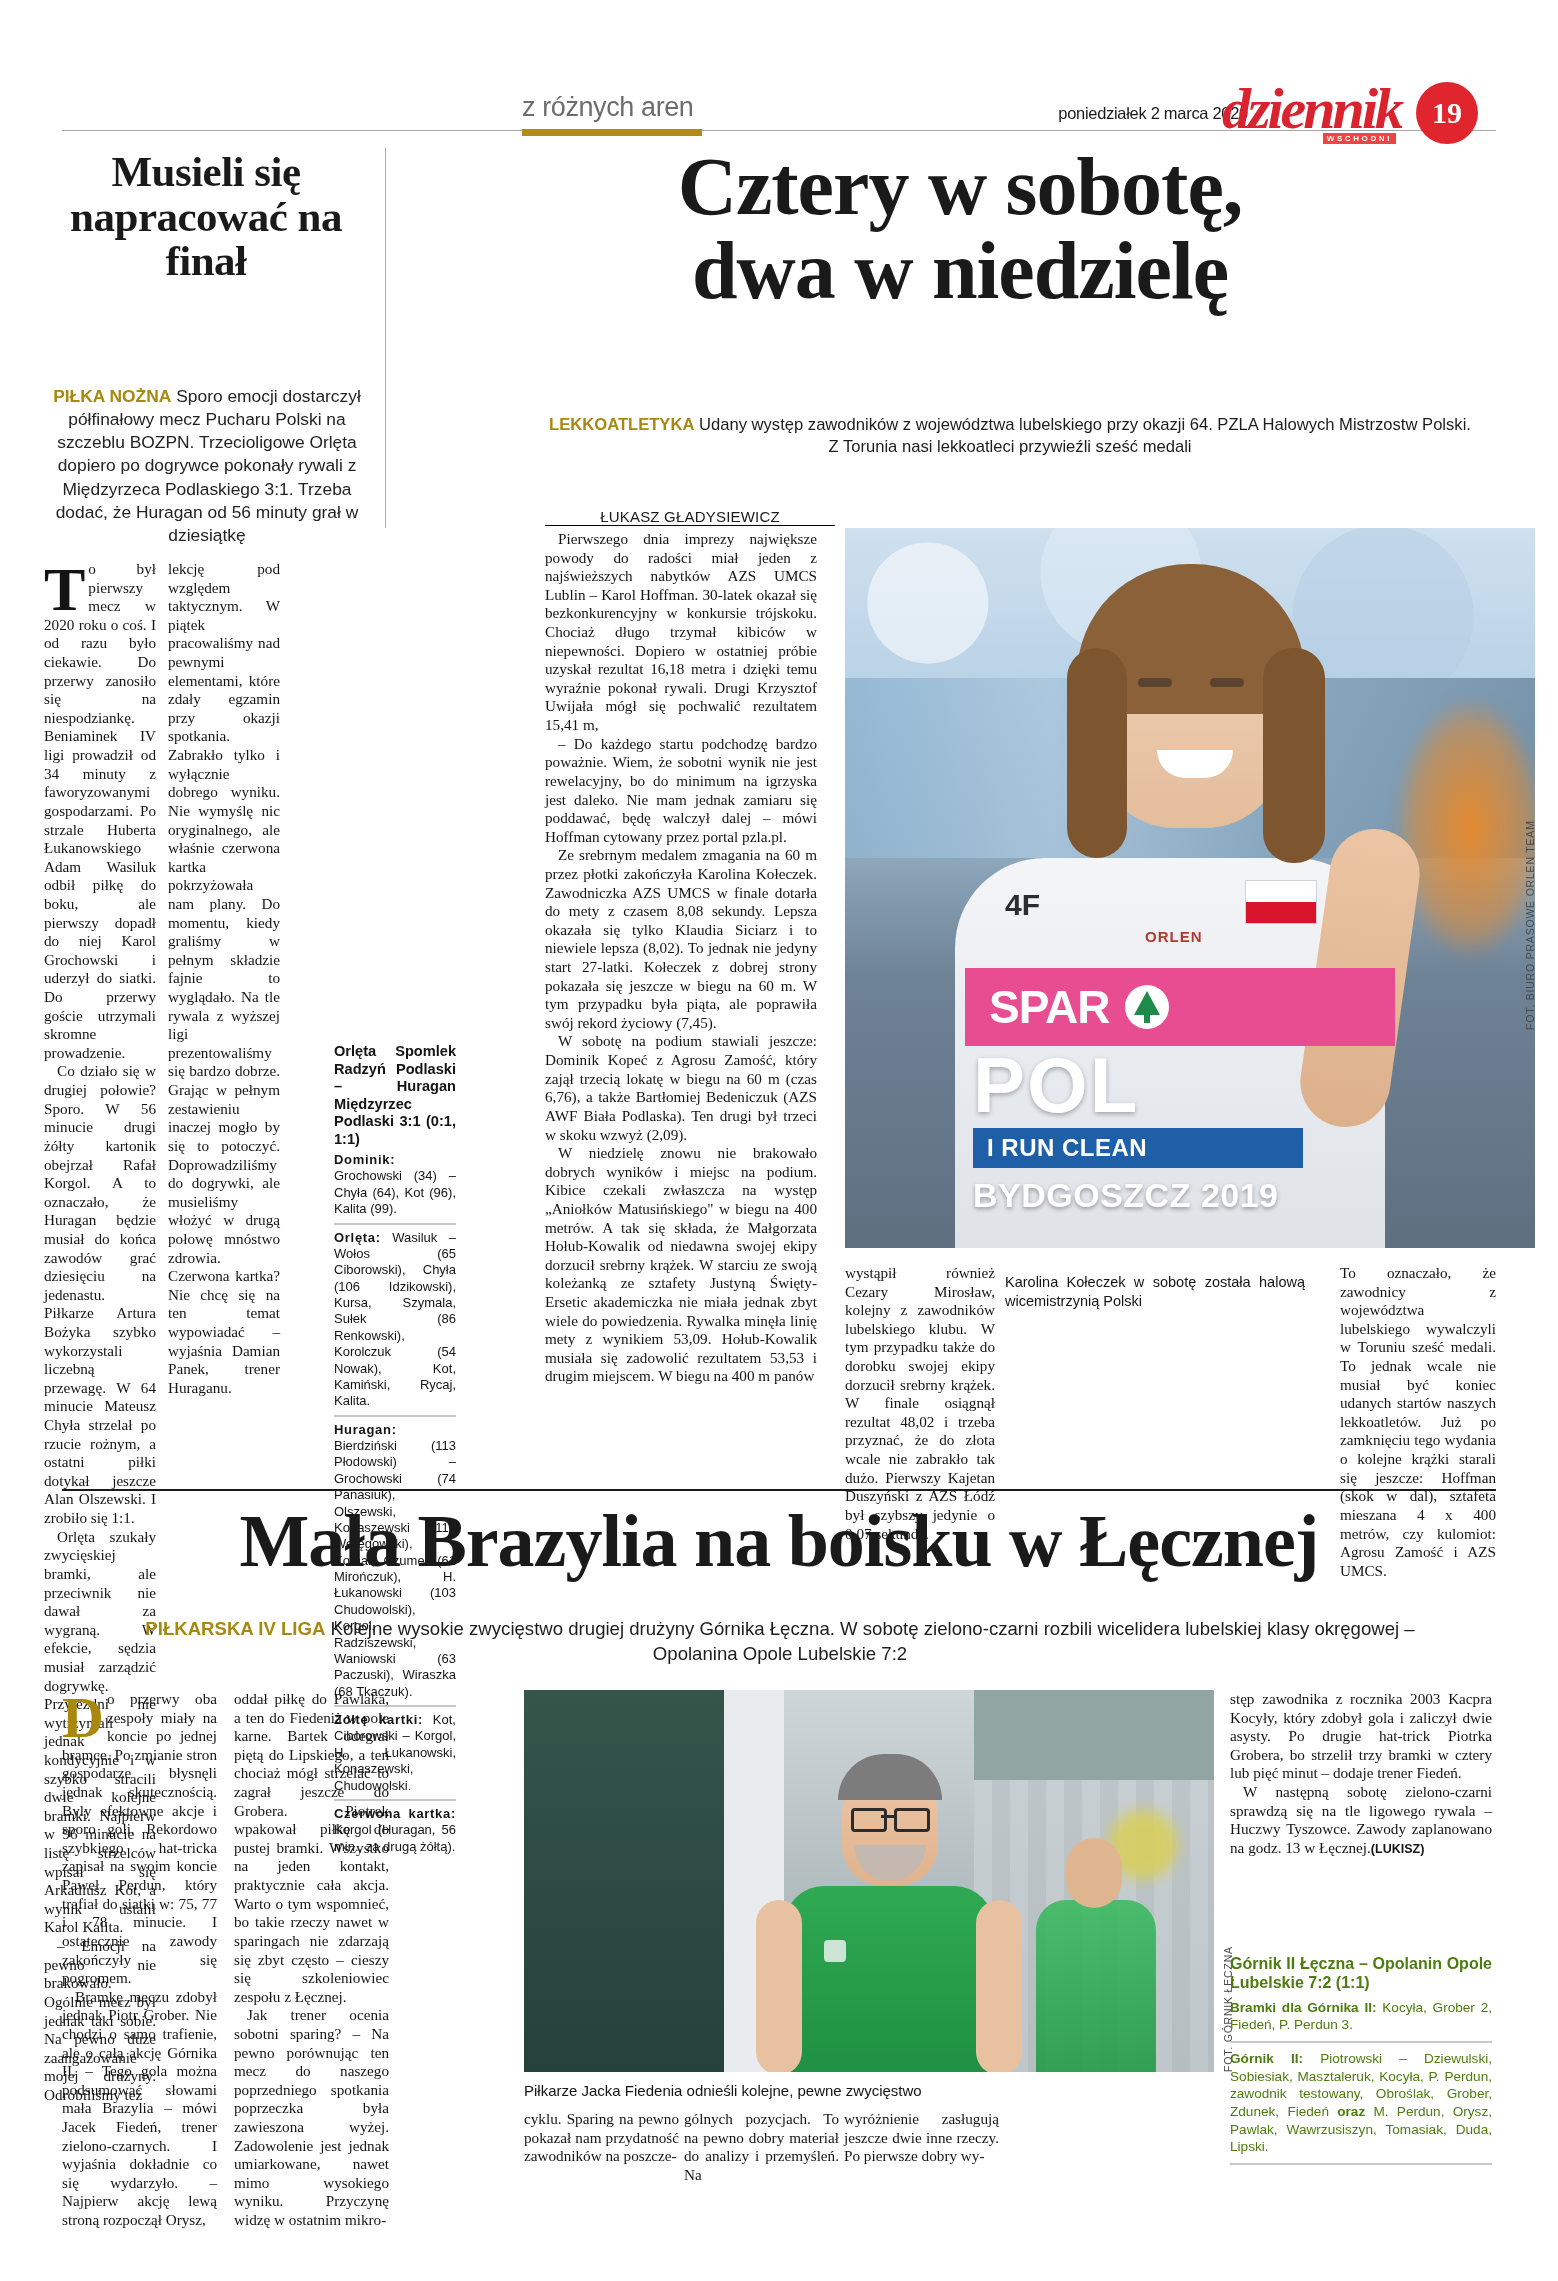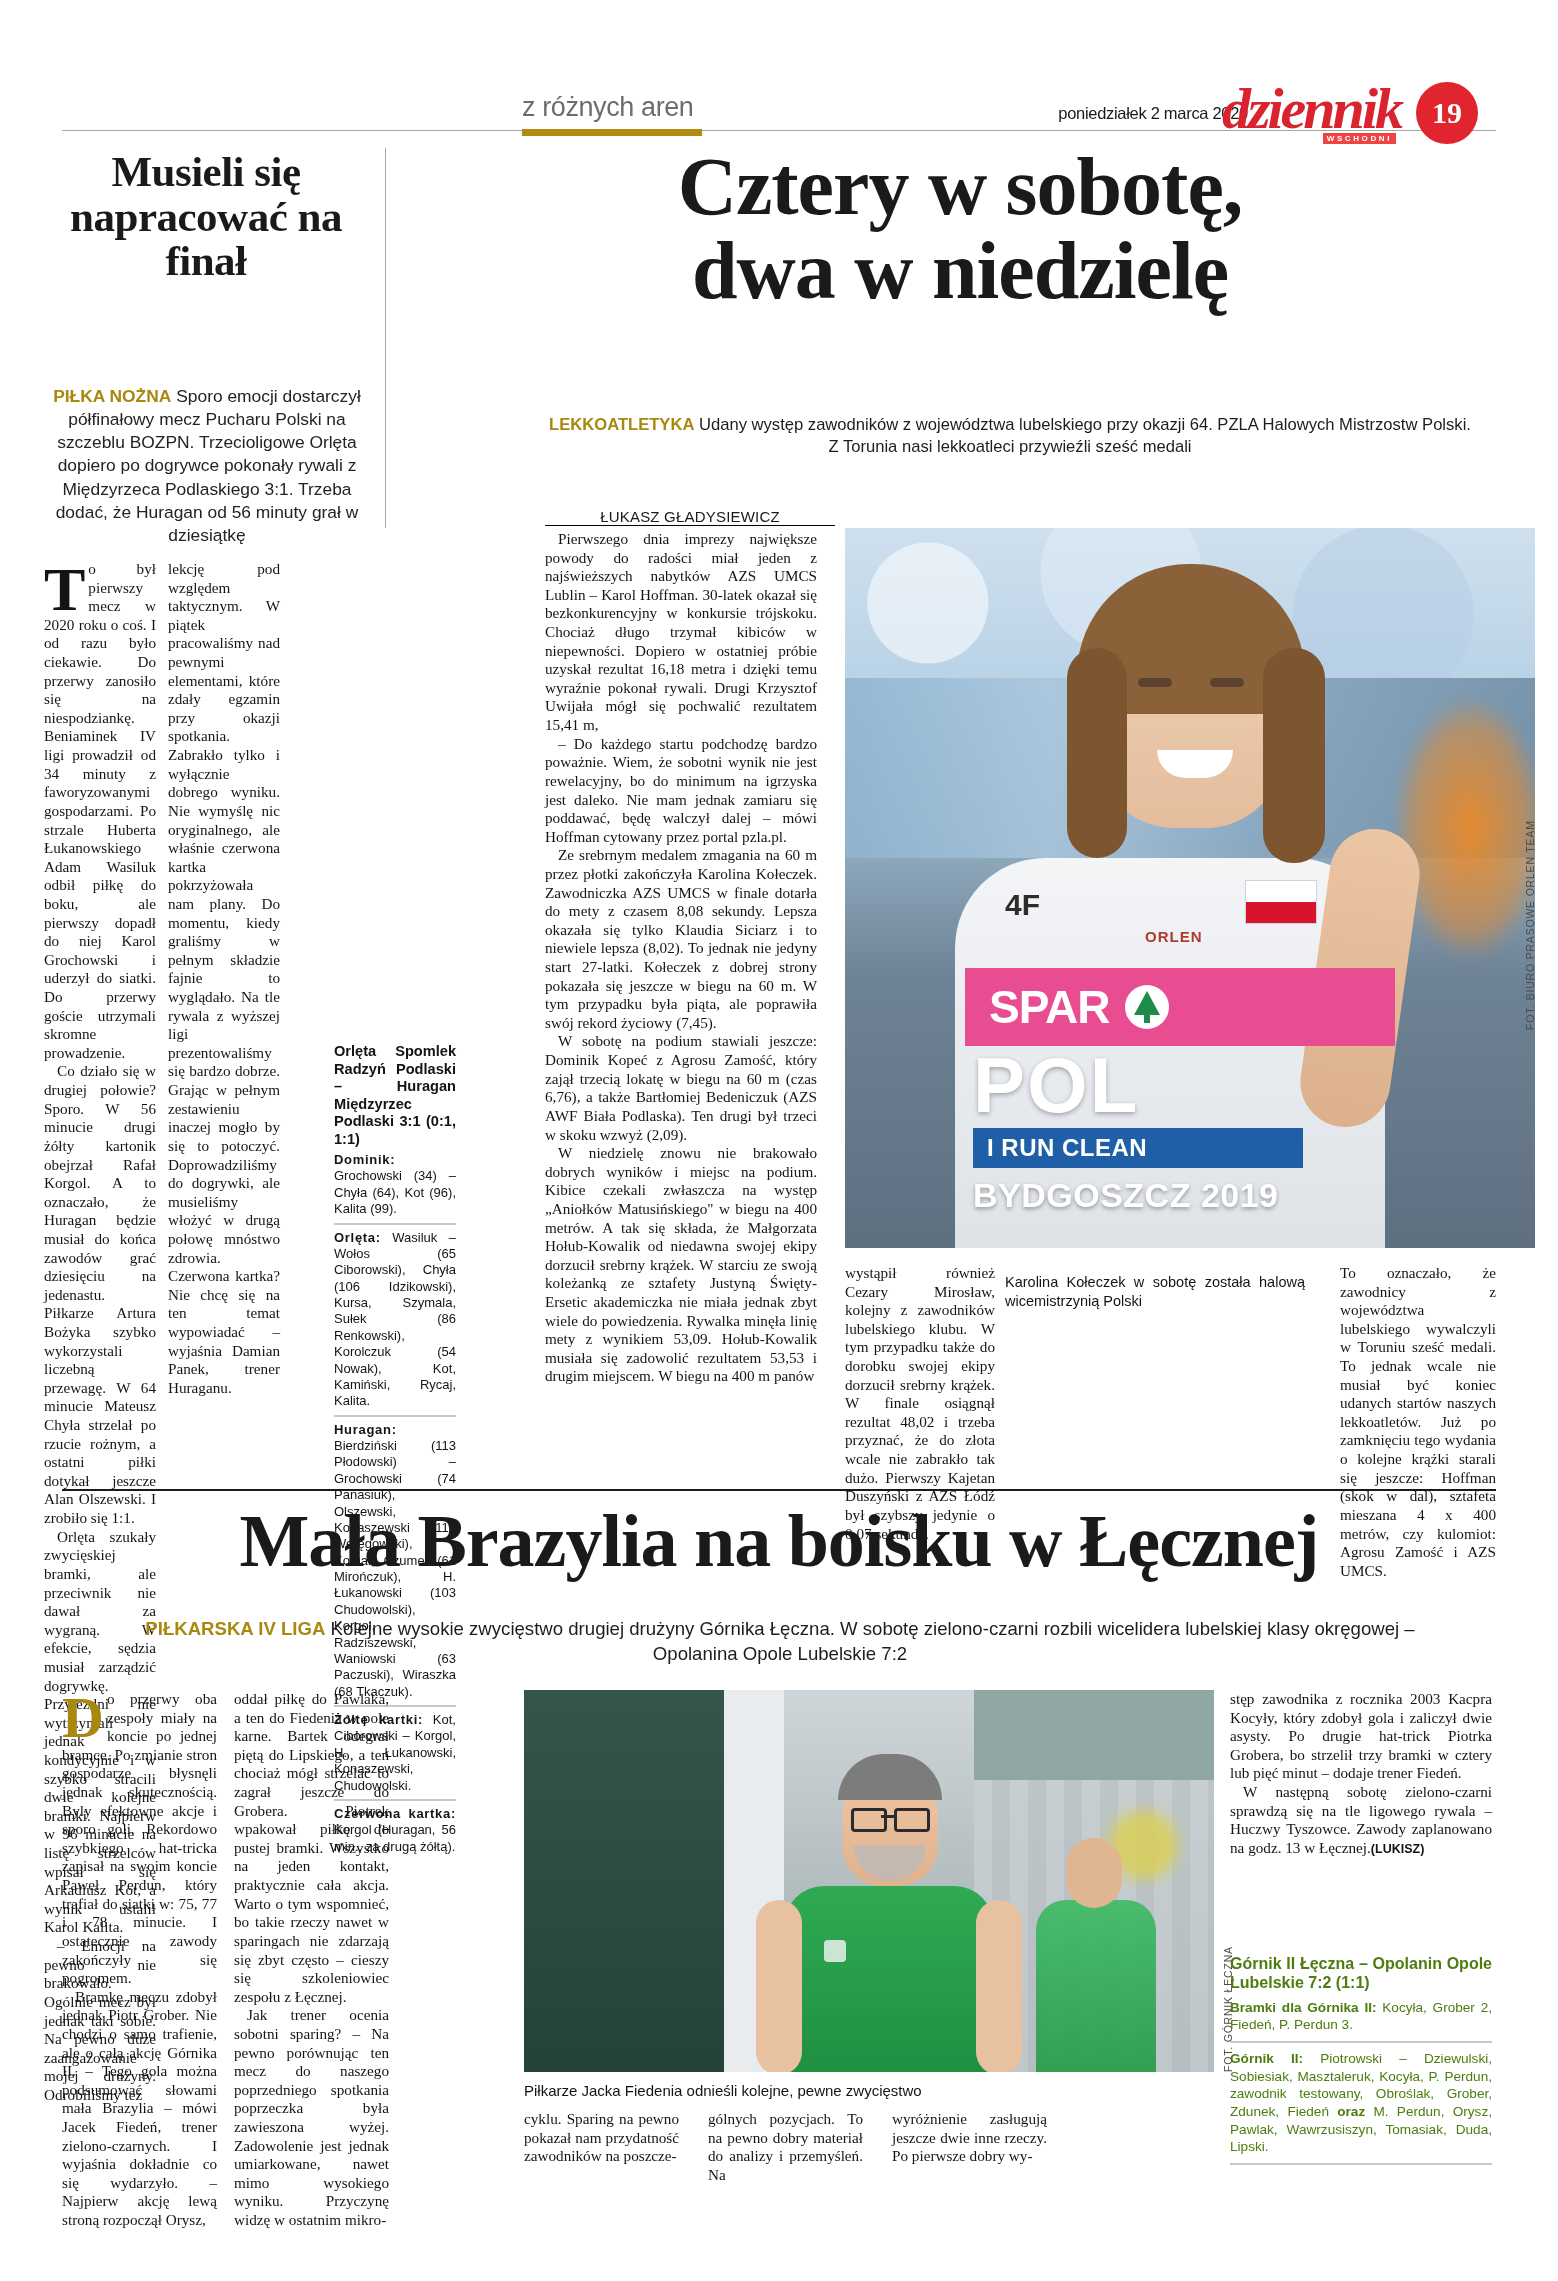--- a/index.html
+++ b/index.html
@@ -213,21 +213,21 @@
   .statbox2{
     position:absolute;left:1230px;top:1955px;width:262px;
     font-family:"Liberation Sans", sans-serif;
     font-size:13.6px;line-height:1.3;color:#4d7c0f;
     text-align:justify;hyphens:auto;-webkit-hyphens:auto;
   }
   .statbox2 .title{font-weight:bold;font-size:16px;line-height:1.18;display:block;margin-bottom:6px;}
   .statbox2 .grp{margin-bottom:7px;padding-bottom:7px;border-bottom:2px solid #c8c8c8;}
   .statbox2 b{font-weight:bold;}
 
-  .cols-flex{display:flex;gap:29px;}
+  .cols-flex{display:flex;gap:5px;}
   .endtag{font-weight:bold;font-size:12.5px;}
 </style>
 </head>
 <body>
 
 <div class="page">
 
   <div class="masthead">
     <div class="mh-rule"></div>
     <div class="mh-section">z różnych aren</div>

